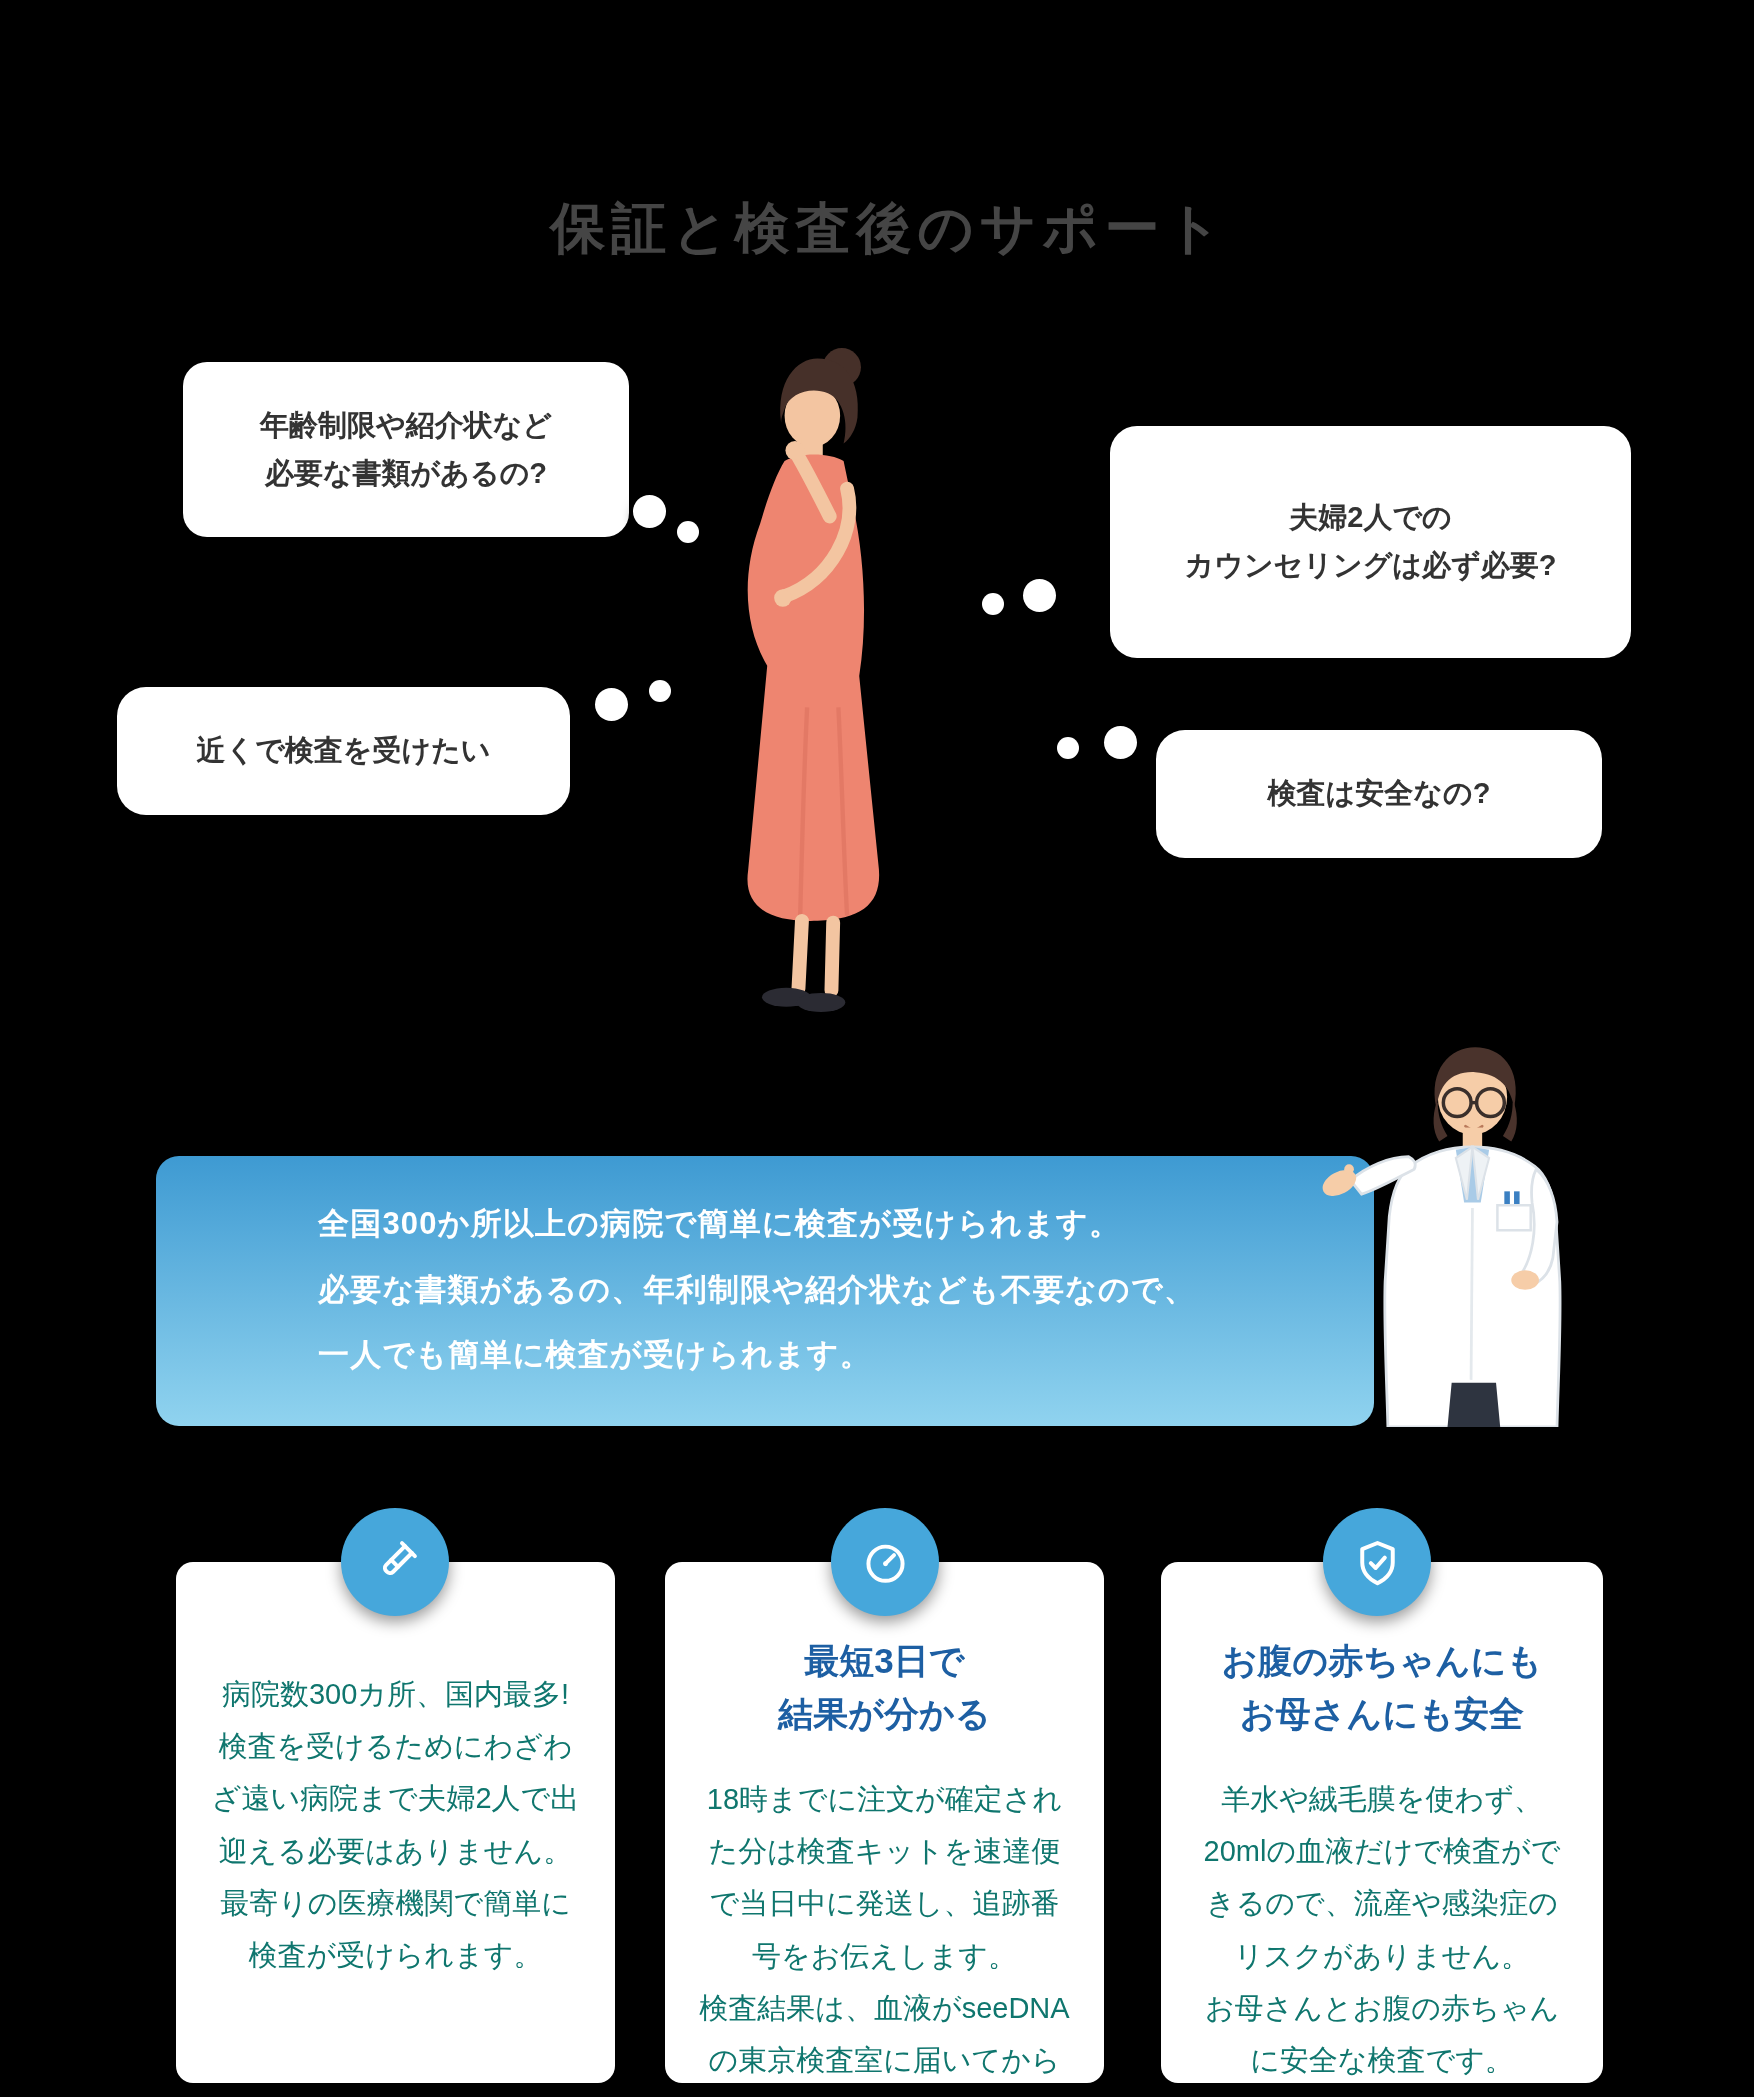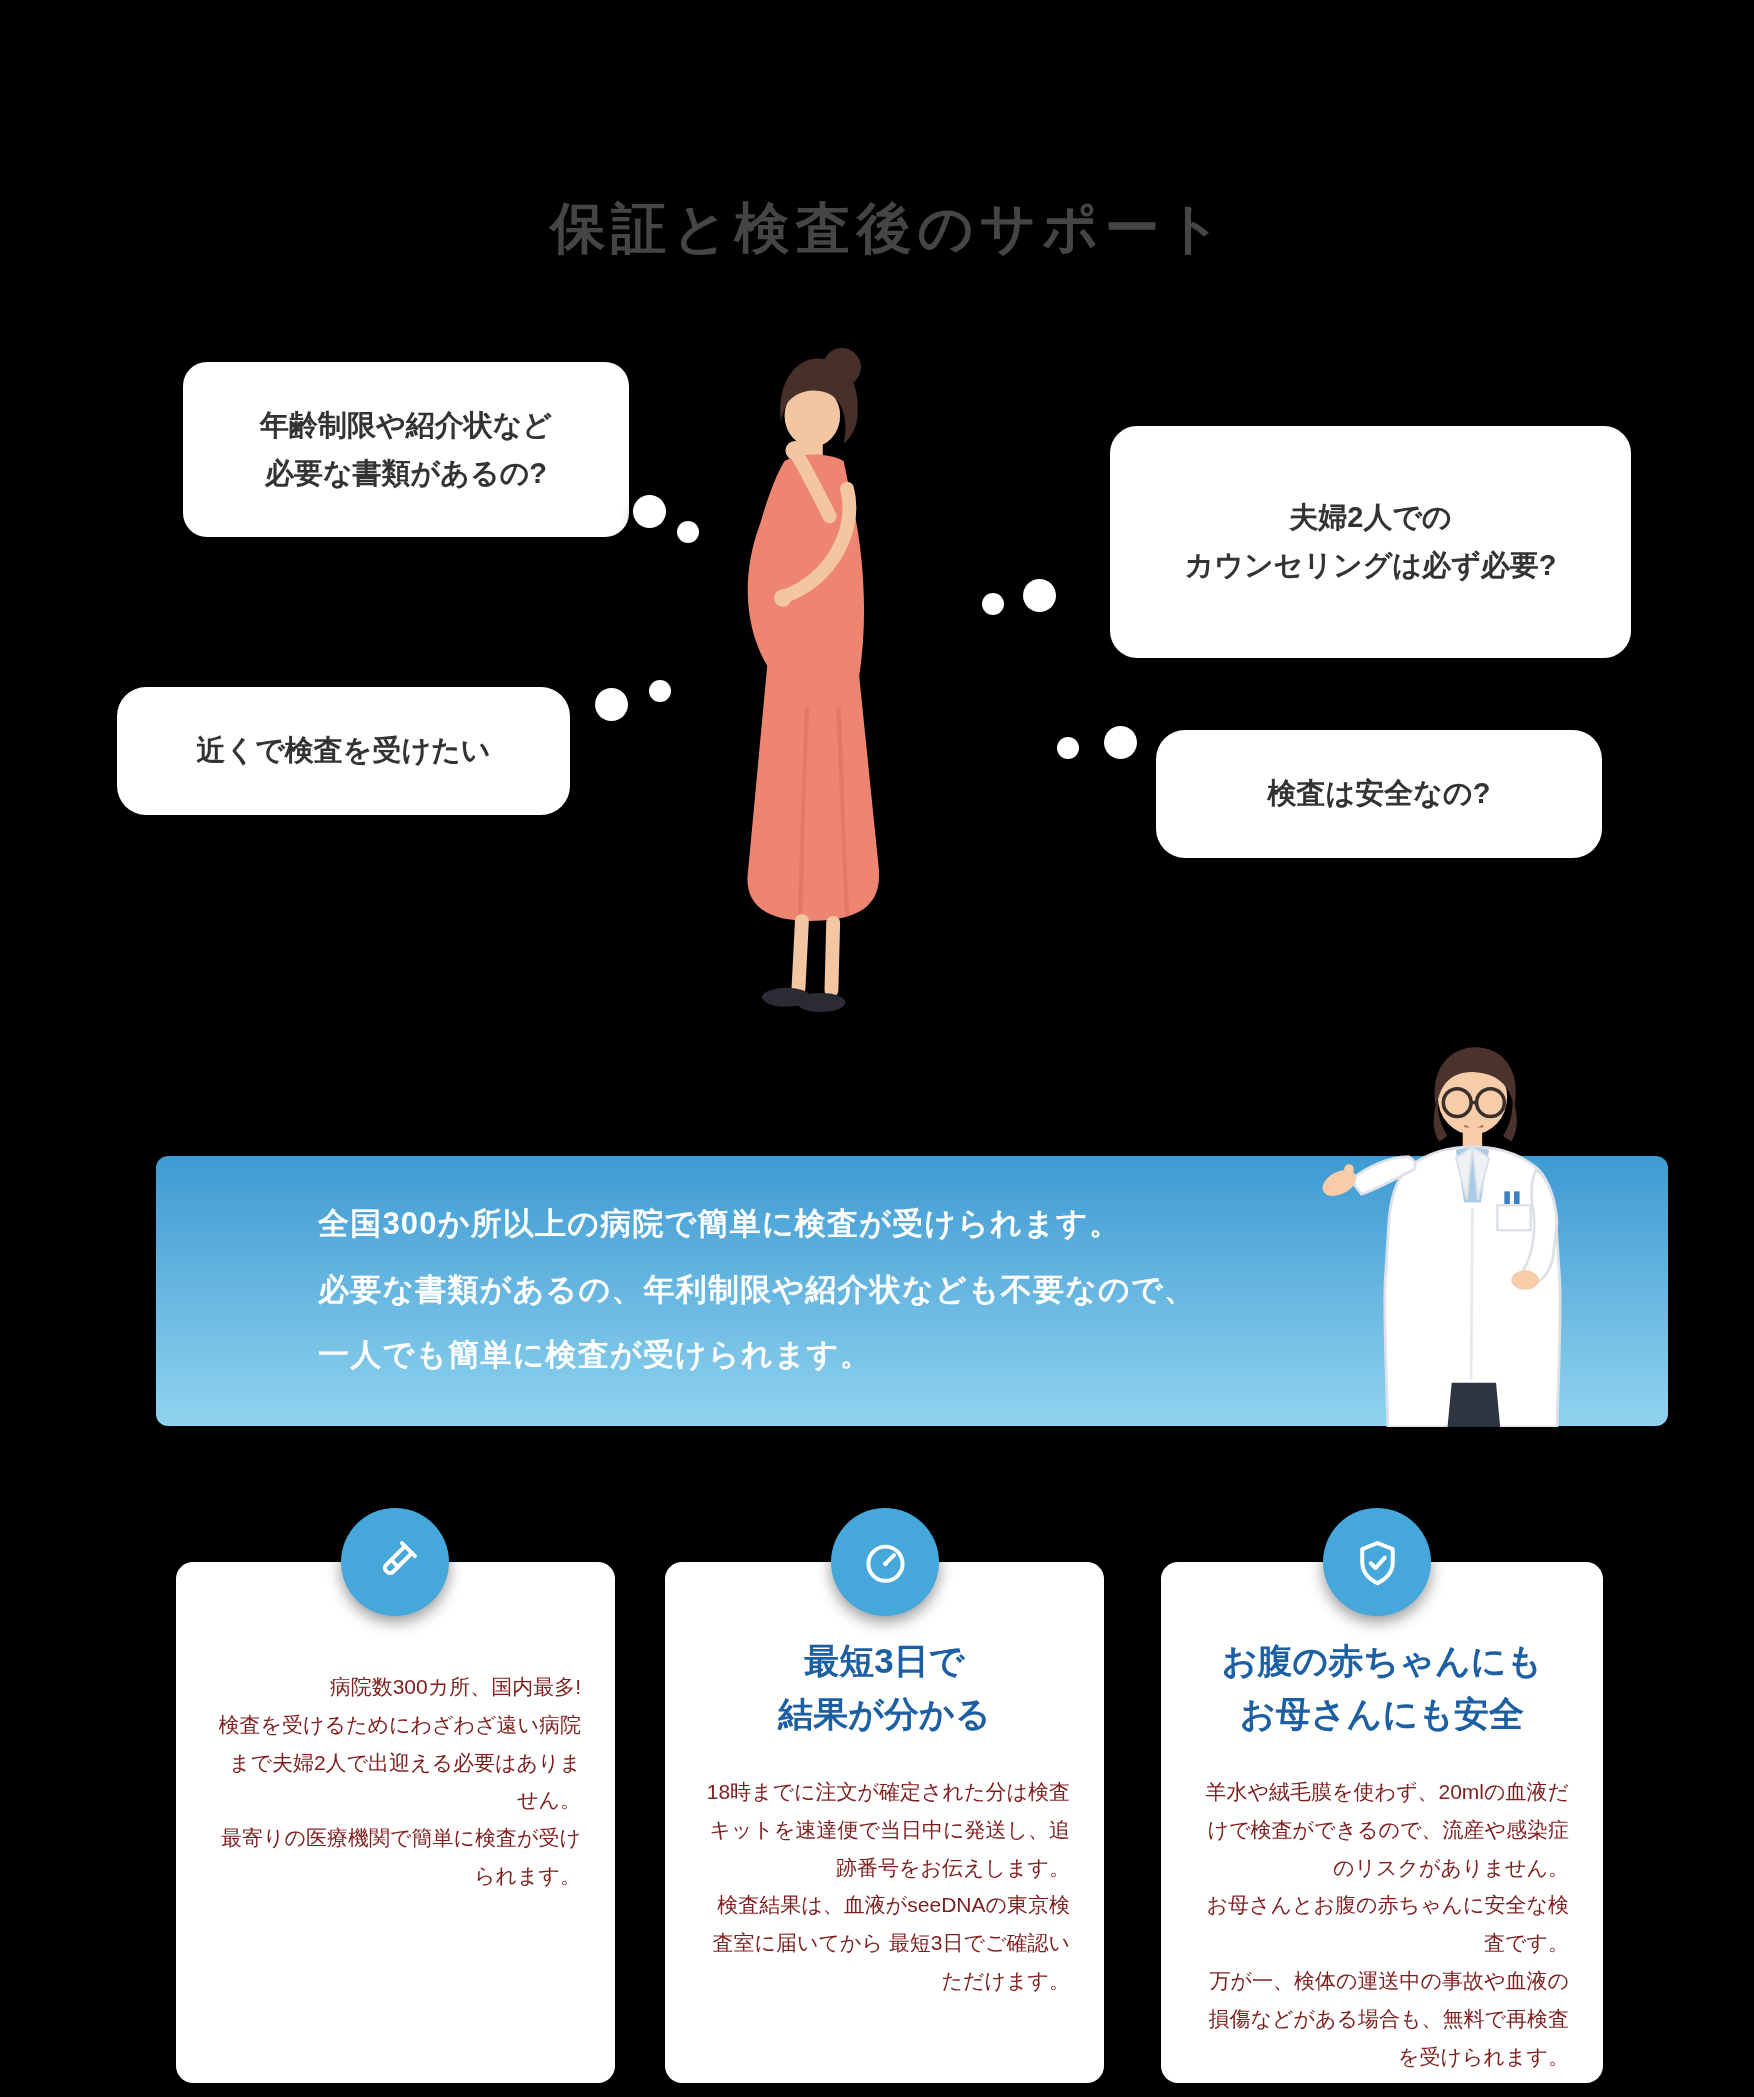--- a/index.html
+++ b/index.html
@@ -86,23 +86,23 @@
     width: 365px;
     height: 402px;
     z-index: 5;
   }
 
   
   .info-box {
     position: absolute;
     left: 156px;
     top: 1156px;
-    width: 1512px;
+    width: 1218px;
     height: 270px;
-    border-radius: 12px;
+    border-radius: 23px;
     background: linear-gradient(180deg, #3e9ad2 0%, #90d3ef 100%);
     box-shadow: 0 12px 27px rgba(0,0,0,0.55);
   }
   .info-box-text {
     position: absolute;
     left: 162px;
     top: 35px;
   }
   .info-box-text p {
     margin: 0;
@@ -132,25 +132,25 @@
     margin: 0;
     text-align: center;
     font-size: 35px;
     font-weight: bold;
     color: #1d5fa3;
     line-height: 1.5;
     white-space: pre-line;
   }
   .card-body {
     margin: 33px 0 0 0;
-    font-size: 21px;
-    color: #7f1d1d;
+    font-size: 29px;
+    color: #0f766e;
     line-height: 1.8;
     white-space: pre-line;
-    text-align: right;
+    text-align: center;
   }
 
   .icon-circle {
     position: absolute;
     top: 1508px;
     width: 108px;
     height: 108px;
     border-radius: 50%;
     background: #46a7db;
     display: flex;

